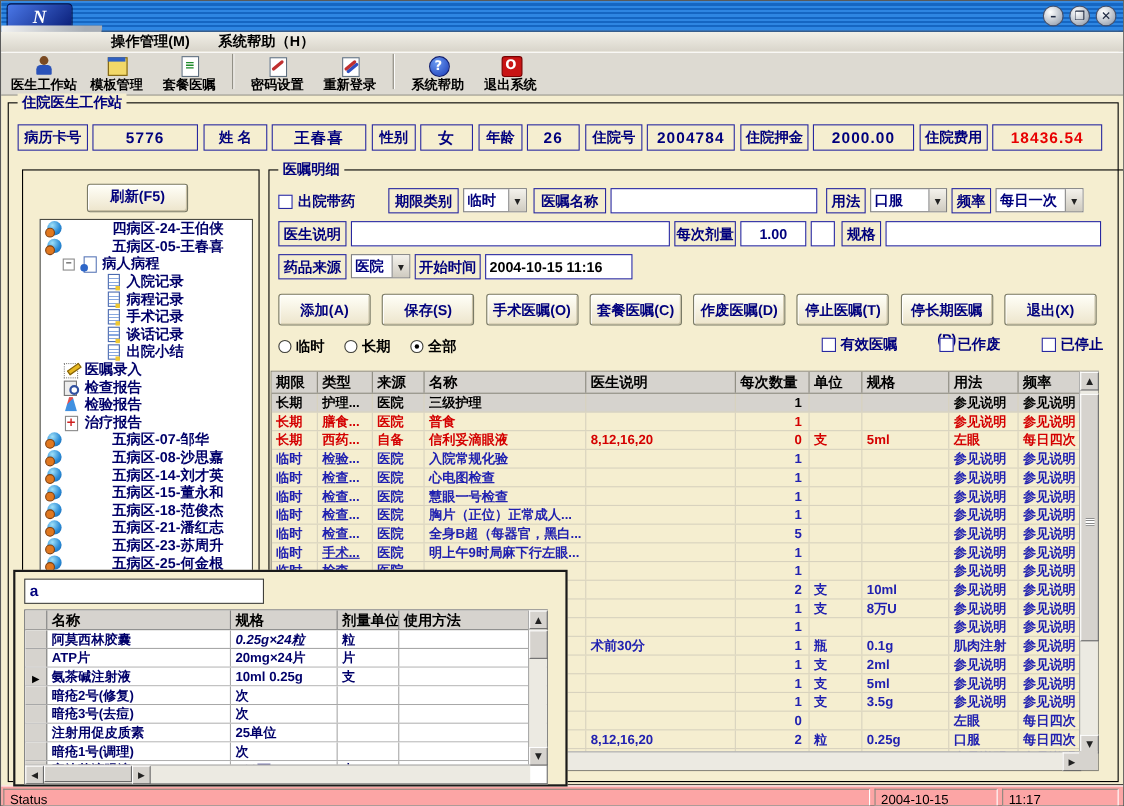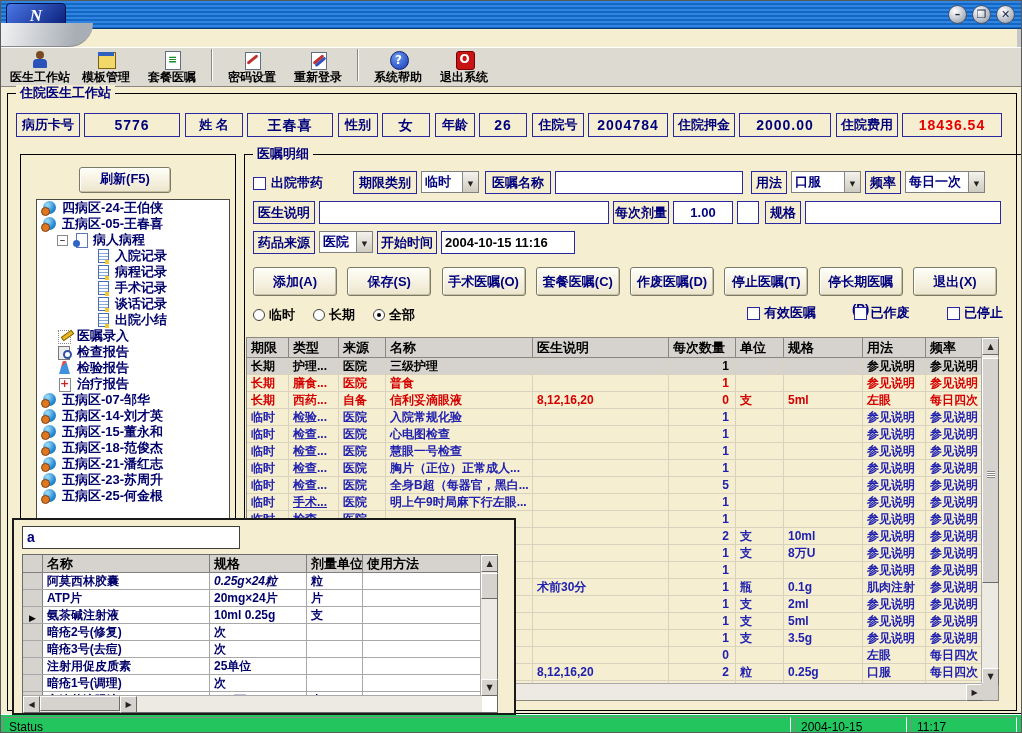--- a/index.html
+++ b/index.html
@@ -73,21 +73,21 @@
 
   
   .left-frame { left:12px; top:60px; width:216px; height:560px; }
   .refresh-btn { position:absolute; left:58px; top:12px; width:92px; height:26px; }
   .cmd-btn { border:1px solid #7A7A66; border-radius:3px; background:linear-gradient(#FFFFF8,#EDE5CC);
     box-shadow:inset 1px 1px 0 #fff, inset -1px -1px 0 #C8C0A4; color:#00007D;
     font:bold 13px/22px "Liberation Sans",sans-serif; text-align:center; cursor:default; }
   .tree-box { position:absolute; left:15px; top:44px; width:194px; height:510px; background:#fff;
     border:1px solid #4A4A42; overflow:hidden; }
   .trow { height:16px; display:flex; align-items:center; white-space:nowrap; cursor:default; }
-  .trow.lv0 { padding-left:5px; } .trow.lv1 { padding-left:20px; } .trow.lv2 { padding-left:58px; }
+  .trow.lv0 { padding-left:5px;gap:40px; } .trow.lv1 { padding-left:20px; } .trow.lv2 { padding-left:58px; }
   .tlabel { font:bold 13px/16px "Liberation Sans",sans-serif; color:#00006A; }
   .expander { width:11px; height:11px; border:1px solid #8A8A8A; background:#fff; margin-right:5px; flex:none;
     font:9px/9px "DejaVu Sans Mono",monospace; text-align:center; color:#000; }
   .expander::after { content:"−"; }
   .tic { width:15px; height:14px; display:inline-block; margin-right:5px; position:relative; flex:none; }
   .tic-patient-node::before { content:""; position:absolute; left:1px; top:0; width:13px; height:13px; border-radius:50%;
     background:radial-gradient(circle at 35% 30%,#9FE0F8,#2E8ED8 55%,#0C5CA8); }
   .tic-patient-node::after { content:""; position:absolute; left:-1px; bottom:-1px; width:7px; height:7px; border-radius:50%;
     background:#E07820; border:1px solid #804010; }
   .tic-course::before { content:""; position:absolute; left:3px; top:0; width:10px; height:13px; background:#fff; border:1px solid #5A78B8; }
@@ -167,21 +167,21 @@
     padding-left:4px; overflow:hidden; white-space:nowrap; flex:none; }
   .pgrow .ind { width:20px; background:#D6D3CE; border-right:1px solid #808080; padding:0; text-align:center; flex:none; }
   .pgrow .ind.sel::after { content:"▶"; font:9px/16px "DejaVu Sans",sans-serif; color:#000; }
   .pghead .ind { width:20px; background:#D6D3CE; border-right:1px solid #808080; flex:none; }
   .pg-vsb { position:absolute; right:0; top:0; width:17px; height:141px; background:#ECEAE2; border-left:1px solid #AAA; }
   .pg-vsb .vthumb { top:18px; height:26px; } .pg-vsb .vthumb::after { content:none; }
   .pg-hsb { position:absolute; left:0; bottom:0; width:459px; height:17px; background:#ECEAE2; border-top:1px solid #AAA; display:flex; }
   .pg-hsb .hthumb { width:80px; }
 
   
-  .statusbar { position:absolute; left:0; top:713px; width:1022px; height:20px; background:#22c55e;
+  .statusbar { position:absolute; left:0; top:713px; width:1022px; height:20px; background:#fca5a5;
     border-top:1px solid #FFF; font:12px/18px "Liberation Sans",sans-serif; color:#000; }
   .spanel { position:absolute; top:2px; height:16px; border:1px solid; border-color:#8A887E #FFF #FFF #8A887E; padding-left:5px; }
   .sp-status { left:2px; width:788px; }
   .sp-date { left:794px; width:112px; }
   .sp-time { left:910px; width:106px; }
 </style>
 </head>
 <body>
 
 <div class="window">
@@ -189,20 +189,24 @@
   <div class="titlebar">
     <div class="logo-plate">N</div>
     <div class="winbtns">
       <div class="wbtn">–</div>
       <div class="wbtn">❐</div>
       <div class="wbtn">✕</div>
     </div>
   </div>
   <div class="swoosh"></div>
 
+  <div class="menubar">
+    <span>操作管理(M)</span>
+    <span>系统帮助（H）</span>
+  </div>
 
   <div class="toolbar">
       <div style="display:flex;align-items:flex-start">
         <div class="tb-item">
           <div class="ic ic-doctor-workstation"></div>
           <div class="tb-label">医生工作站</div>
         </div>
         <div class="tb-item">
           <div class="ic ic-template-manage"></div>
           <div class="tb-label">模板管理</div>
@@ -315,20 +319,24 @@
               <div class="tic tic-lab-report"></div>
               <div class="tlabel">检验报告</div>
             </div>
             <div class="trow lv1">
               <div class="tic tic-treatment-report"></div>
               <div class="tlabel">治疗报告</div>
             </div>
             <div class="trow lv0">
               <div class="tic tic-patient-node"></div>
               <div class="tlabel">五病区-07-邹华</div>
+            </div>
+            <div class="trow lv0">
+              <div class="tic tic-patient-node"></div>
+              <div class="tlabel">五病区-08-沙思嘉</div>
             </div>
             <div class="trow lv0">
               <div class="tic tic-patient-node"></div>
               <div class="tlabel">五病区-14-刘才英</div>
             </div>
             <div class="trow lv0">
               <div class="tic tic-patient-node"></div>
               <div class="tlabel">五病区-15-董永和</div>
             </div>
             <div class="trow lv0">

